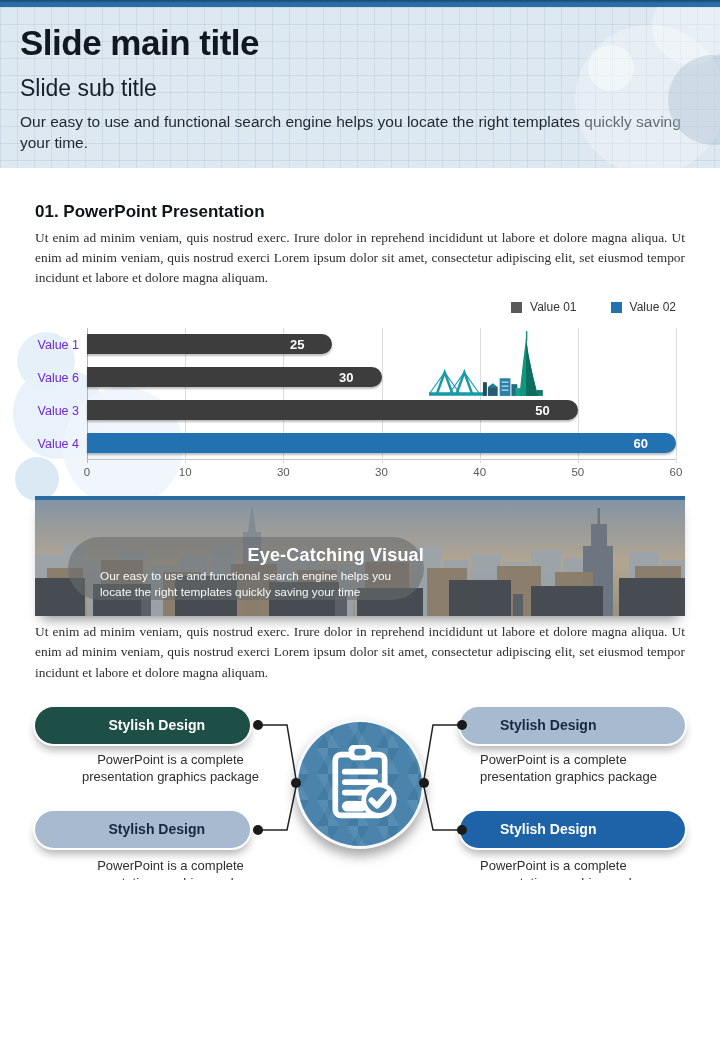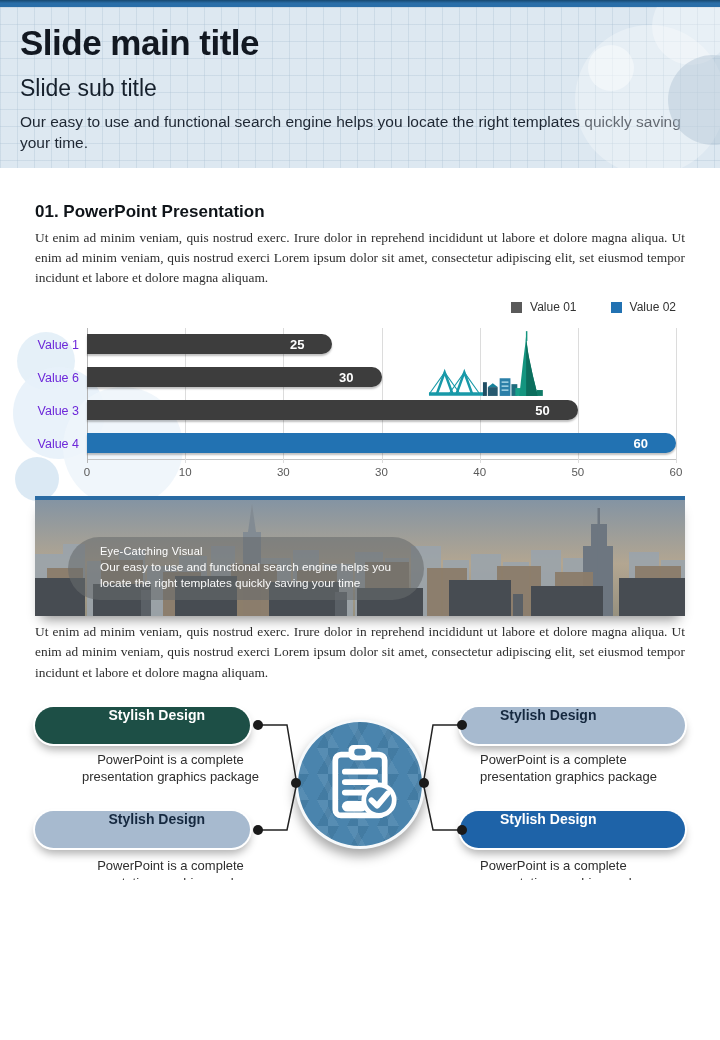--- a/index.html
+++ b/index.html
@@ -61,31 +61,31 @@
   .xtick { position:absolute; top:6px; transform:translateX(-50%); font-size:11.5px; color:#595959; }
 
   
   .banner { position:relative; margin-top:14px; width:650px; height:120px;
             border-top:4px solid #2a6ba3; box-shadow:0 9px 12px -6px rgba(0,0,0,.45);
             overflow:hidden; }
   .banner svg { display:block; }
   .banner-overlay { position:absolute; left:33px; top:37px; width:356px; height:63px;
                     background:rgba(104,106,108,.58); border-radius:38px; z-index:2;
                     padding:8px 0 0 32px; }
-  .banner-overlay h4 { color:#fff; font-size:11px; font-weight:400; letter-spacing:.2px; }
+  .banner-overlay h4 { color:#fff; font-size:18px; font-weight:700; letter-spacing:.2px;text-align:right; }
   .banner-overlay p { color:rgba(255,255,255,.96); font-size:11.8px; line-height:1.35;
                       margin-top:3px; width:300px; }
 
   
   .s2-heading { margin-top:52px; }
 
   
   .diagram { position:relative; margin-top:16px; height:205px; }
   .connectors { position:absolute; left:0; top:0; z-index:3; pointer-events:none; }
-  .pill { position:absolute; height:37px; border-radius:19px; display:flex; 
+  .pill { position:absolute; height:37px; border-radius:19px; display:flex; align-items:center;
           font-size:14px; font-weight:700; z-index:2;
           box-shadow:0 0 0 2px #fff, 0 6px 9px rgba(0,0,0,.30); }
   .pill-tl { left:0;   top:8px;   width:215px; justify-content:flex-end; padding-right:45px; }
   .pill-bl { left:0;   top:112px; width:215px; justify-content:flex-end; padding-right:45px; }
   .pill-tr { left:425px; top:8px;   width:225px; padding-left:40px; }
   .pill-br { left:425px; top:112px; width:225px; padding-left:40px; }
   .pill-desc { position:absolute; font-size:13px; color:#2e2e2e; line-height:1.35; z-index:1; }
   .desc-tl { left:28px;  top:52px;  width:215px; text-align:center; }
   .desc-bl { left:28px;  top:158px; width:215px; text-align:center; }
   .desc-tr { left:445px; top:52px;  width:215px; text-align:left; }

